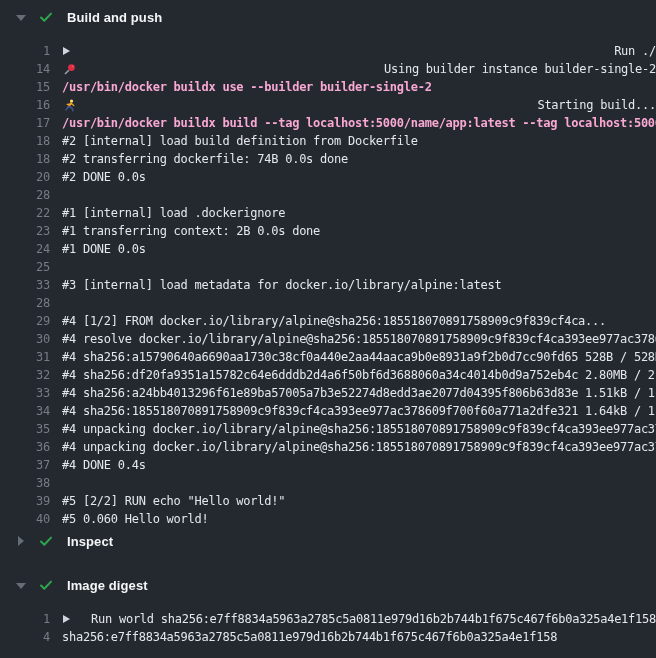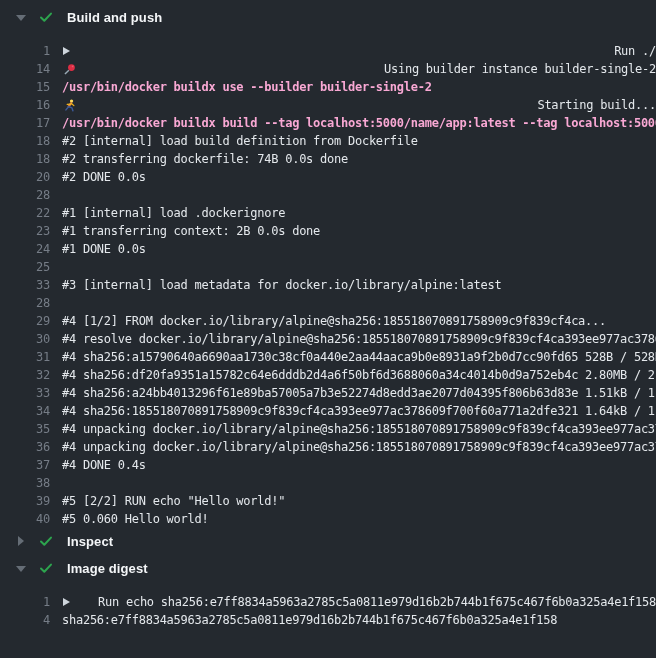--- a/index.html
+++ b/index.html
@@ -4,21 +4,21 @@
 <style>
   html, body {
     margin: 0; padding: 0;
     width: 656px; height: 658px;
     background: #24292f;
     overflow: hidden;
     font-family: "DejaVu Sans Mono", monospace;
   }
   #sections-root { padding-top: 4px; }
   .log-section { }
-  #sections-root .log-section:nth-child(3) { margin-top: 1px; }
+  #sections-root .log-section:nth-child(3) { margin-top: 18px; }
 
   .section-header {
     display: flex; align-items: center;
     height: 26px; padding-left: 16px;
     cursor: pointer;
   }
   .tri { width: 10px; height: 10px; position: relative; margin-right: 12px; flex: none; }
   .tri.down::before {
     content: ""; position: absolute; left: 0; top: 3px;
     border-left: 5px solid transparent; border-right: 5px solid transparent;
@@ -291,21 +291,21 @@
           <path d="M3 8.5 L6.3 11.8 L13 4.6" fill="none" stroke="#2da44e" stroke-width="2" stroke-linecap="round" stroke-linejoin="round"></path>
         </svg>
       </span>
       <span class="section-title">Image digest</span>
     </div>
     <div class="log-lines">
   <div class="log-line">
     <span class="ln">1</span>
     <span class="arrow"></span>
 
-    <span class="lt no-ml">Run echo sha256:e7ff8834a5963a2785c5a0811e979d16b2b744b1f675c467f6b0a325a4e1f158</span>
+    <span class="lt no-ml">Run world sha256:e7ff8834a5963a2785c5a0811e979d16b2b744b1f675c467f6b0a325a4e1f158</span>
   </div>
 
   <div class="log-line">
     <span class="ln">4</span>
 
     <span class="lt">sha256:e7ff8834a5963a2785c5a0811e979d16b2b744b1f675c467f6b0a325a4e1f158</span>
   </div>
 </div>
   </section>
 </div>

